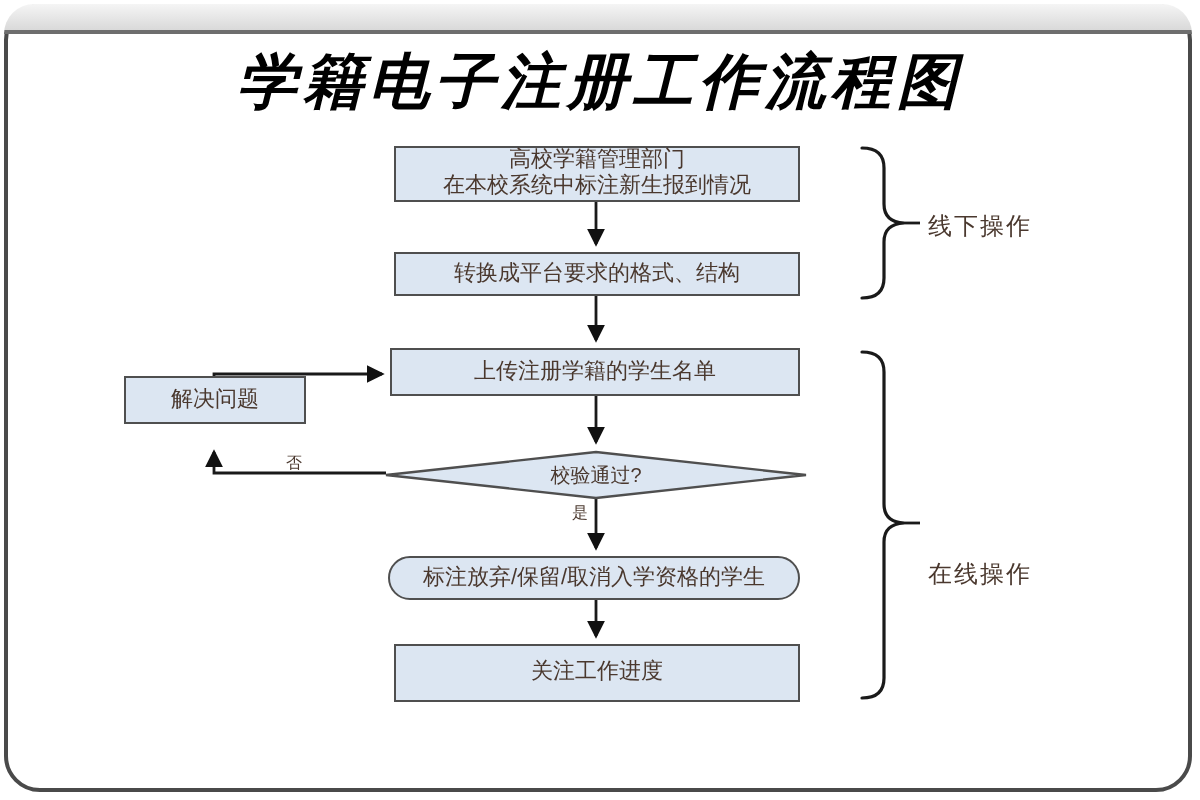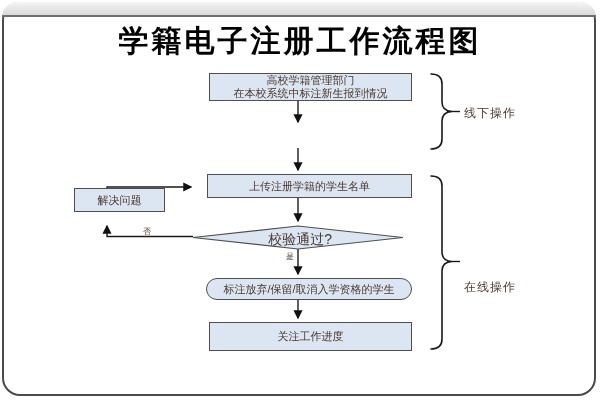--- a/index.html
+++ b/index.html
@@ -36,20 +36,21 @@
 
   .page-title {
     position: absolute;
     left: 0; top: 21px;
     width: 600px;
     text-align: center;
     font-size: 30px;
     font-weight: bold;
     letter-spacing: 3px;
     color: #000000;
+    font-style: italic;
   }
 
   svg.wires { position: absolute; left: 0; top: 0; width: 600px; height: 400px; }
   svg.wires line, svg.wires polyline, svg.wires path.brace {
     stroke: var(--line, #1a1a1a);
     fill: none;
   }
   svg.wires line, svg.wires polyline { stroke-width: 1.4; }
   svg.wires path.brace { stroke-width: 1.6; stroke-linecap: round; }
   svg.wires polygon.diamond {
@@ -65,31 +66,30 @@
     border: 1.2px solid var(--node-border, #4f4f4f);
     color: var(--node-text, #4a382e);
     font-size: 11px;
     line-height: 13px;
     display: flex;
     flex-direction: column;
     align-items: center;
     justify-content: center;
     text-align: center;
     white-space: nowrap;
-    margin-left: 12px;
   }
 
   .node.stadium { border-radius: 11px; }
 
   .diamond-label {
     position: absolute;
-    left: 232px; top: 231px;
+    left: 248px; top: 231px;
     width: 100px;
-    text-align: right;
-    font-size: 14px;
+    text-align: center;
+    font-size: 10px;
     color: var(--node-text, #4a382e);
   }
 
   .branch-label {
     position: absolute;
     font-size: 8px;
     color: var(--node-text, #4a382e);
     background: transparent;
   }
 
@@ -132,20 +132,23 @@
     <line x1="452" y1="111.5" x2="460" y2="111.5"></line>
     <path class="brace" d="M 431 176 Q 442 176 442 186 L 442 252 Q 442 261 452 261.5 Q 442 262 442 271 L 442 339 Q 442 349 431 349"></path>
     <line x1="452" y1="261.5" x2="460" y2="261.5"></line>
   </svg>
 
   <div class="node" style="left:197px; top:73px; width:203px; height:28px;">
     <span>高校学籍管理部门</span>
     <span>在本校系统中标注新生报到情况</span>
   </div>
 
+  <div class="node" style="left:197px; top:126px; width:203px; height:22px;">
+    <span>转换成平台要求的格式、结构</span>
+  </div>
 
   <div class="node" style="left:195px; top:174px; width:205px; height:24px;text-align:right;">
     <span>上传注册学籍的学生名单</span>
   </div>
 
   <div class="node" style="left:62px; top:188px; width:91px; height:24px;">
     <span>解决问题</span>
   </div>
 
   <div class="diamond-label">校验通过?</div>

